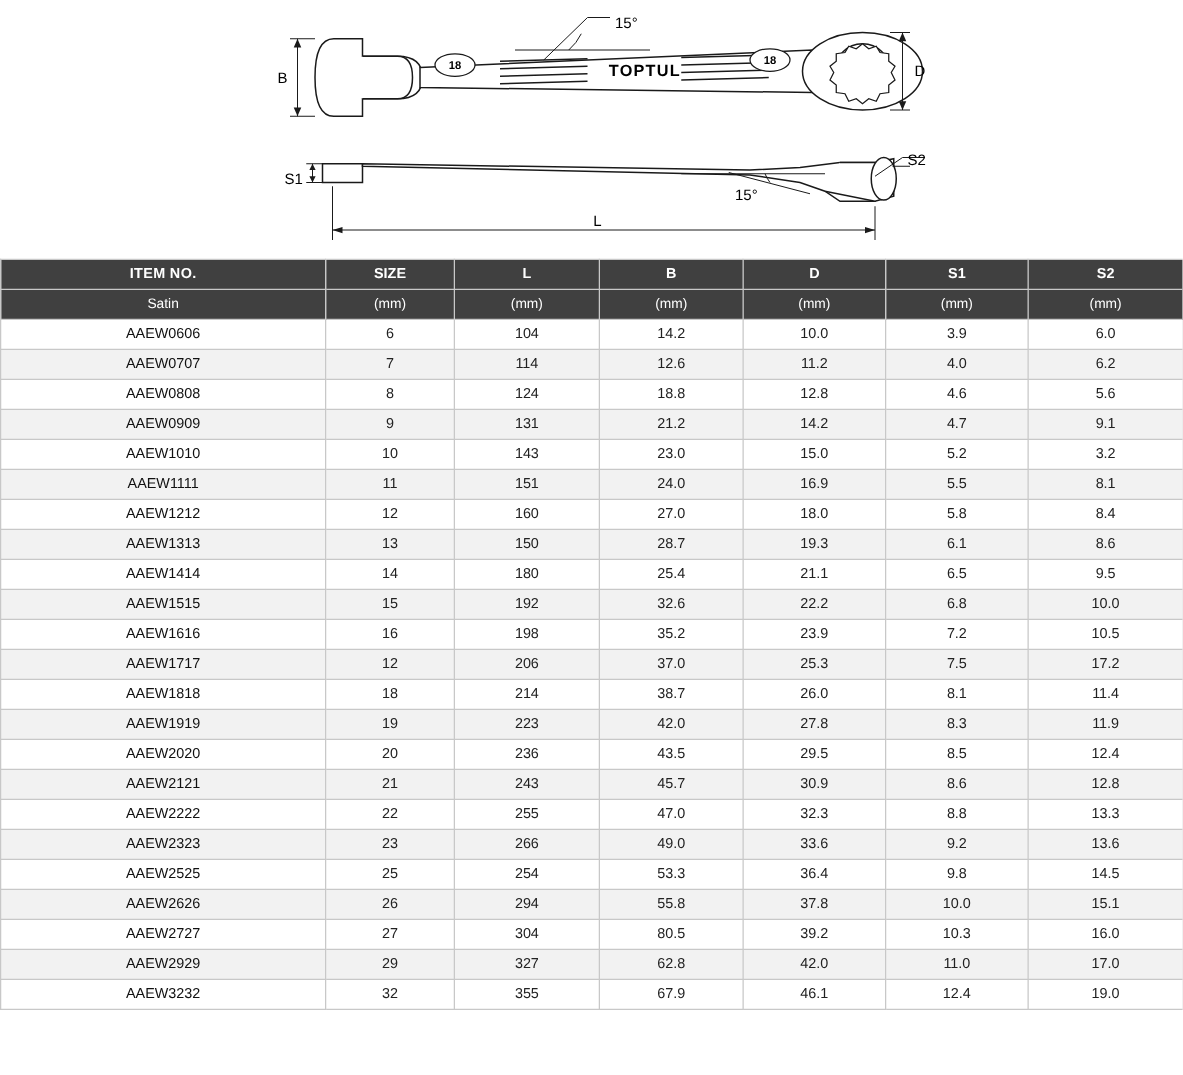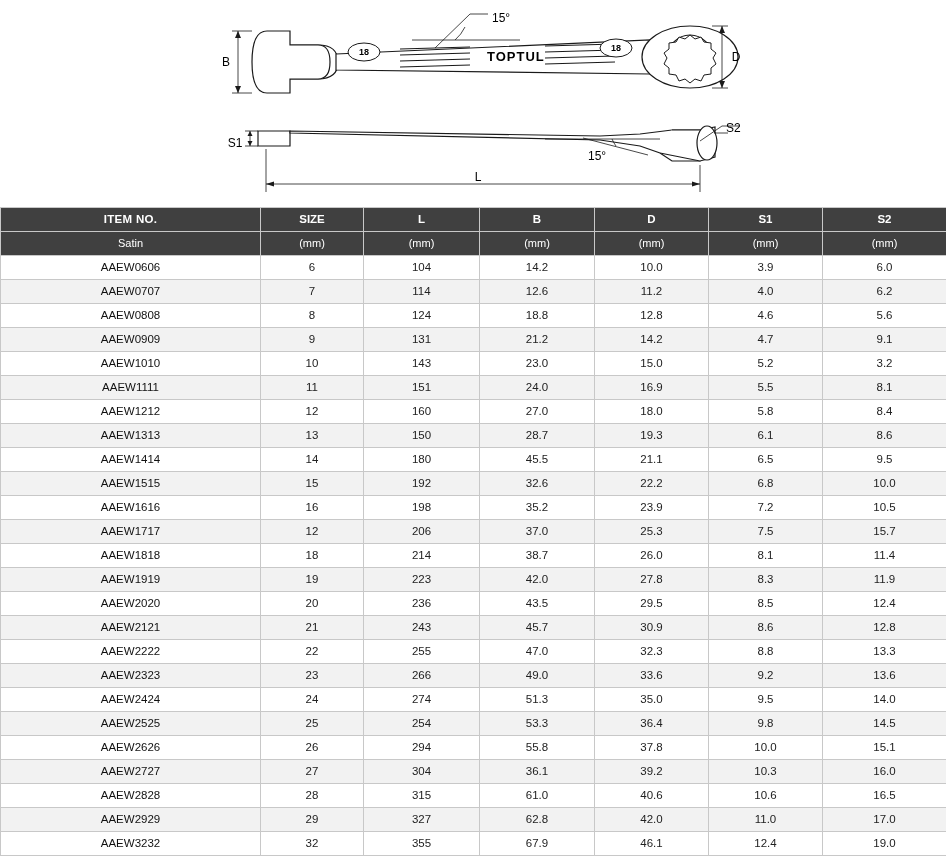--- a/index.html
+++ b/index.html
@@ -330,21 +330,21 @@
             <td>150</td>
             <td>28.7</td>
             <td>19.3</td>
             <td>6.1</td>
             <td>8.6</td>
           </tr>
           <tr>
             <td class="item">AAEW1414</td>
             <td>14</td>
             <td>180</td>
-            <td>45.5</td>
+            <td>25.4</td>
             <td>21.1</td>
             <td>6.5</td>
             <td>9.5</td>
           </tr>
           <tr>
             <td class="item">AAEW1515</td>
             <td>15</td>
             <td>192</td>
             <td>32.6</td>
             <td>22.2</td>
@@ -360,21 +360,21 @@
             <td>7.2</td>
             <td>10.5</td>
           </tr>
           <tr>
             <td class="item">AAEW1717</td>
             <td>12</td>
             <td>206</td>
             <td>37.0</td>
             <td>25.3</td>
             <td>7.5</td>
-            <td>15.7</td>
+            <td>17.2</td>
           </tr>
           <tr>
             <td class="item">AAEW1818</td>
             <td>18</td>
             <td>214</td>
             <td>38.7</td>
             <td>26.0</td>
             <td>8.1</td>
             <td>11.4</td>
           </tr>
@@ -417,29 +417,20 @@
           <tr>
             <td class="item">AAEW2323</td>
             <td>23</td>
             <td>266</td>
             <td>49.0</td>
             <td>33.6</td>
             <td>9.2</td>
             <td>13.6</td>
           </tr>
           <tr>
-            <td class="item">AAEW2424</td>
-            <td>24</td>
-            <td>274</td>
-            <td>51.3</td>
-            <td>35.0</td>
-            <td>9.5</td>
-            <td>14.0</td>
-          </tr>
-          <tr>
             <td class="item">AAEW2525</td>
             <td>25</td>
             <td>254</td>
             <td>53.3</td>
             <td>36.4</td>
             <td>9.8</td>
             <td>14.5</td>
           </tr>
           <tr>
             <td class="item">AAEW2626</td>
@@ -447,33 +438,24 @@
             <td>294</td>
             <td>55.8</td>
             <td>37.8</td>
             <td>10.0</td>
             <td>15.1</td>
           </tr>
           <tr>
             <td class="item">AAEW2727</td>
             <td>27</td>
             <td>304</td>
-            <td>36.1</td>
+            <td>80.5</td>
             <td>39.2</td>
             <td>10.3</td>
             <td>16.0</td>
-          </tr>
-          <tr>
-            <td class="item">AAEW2828</td>
-            <td>28</td>
-            <td>315</td>
-            <td>61.0</td>
-            <td>40.6</td>
-            <td>10.6</td>
-            <td>16.5</td>
           </tr>
           <tr>
             <td class="item">AAEW2929</td>
             <td>29</td>
             <td>327</td>
             <td>62.8</td>
             <td>42.0</td>
             <td>11.0</td>
             <td>17.0</td>
           </tr>

